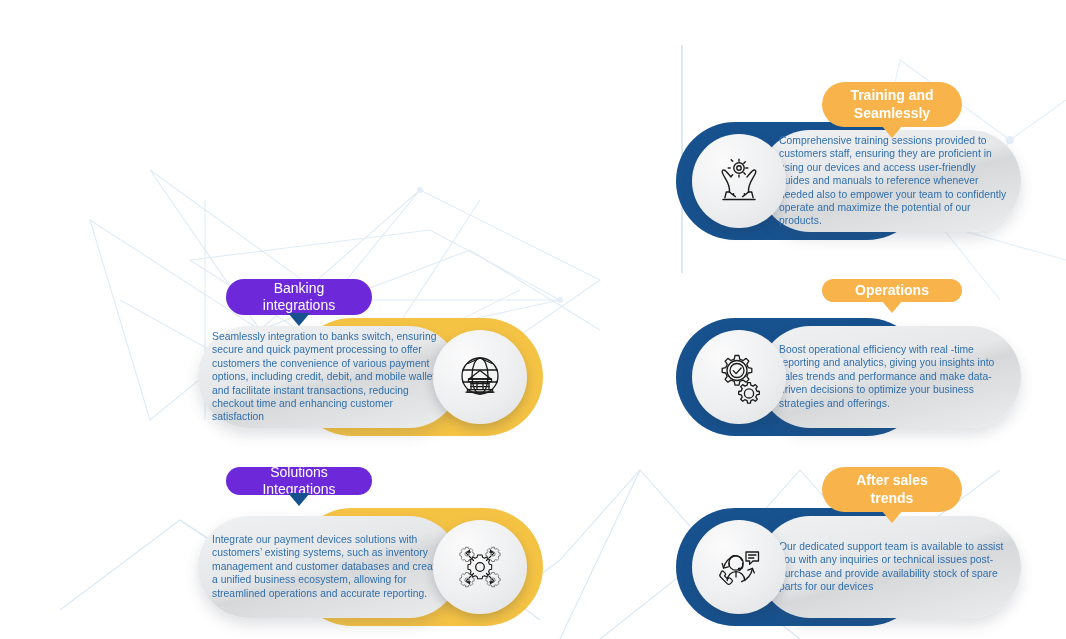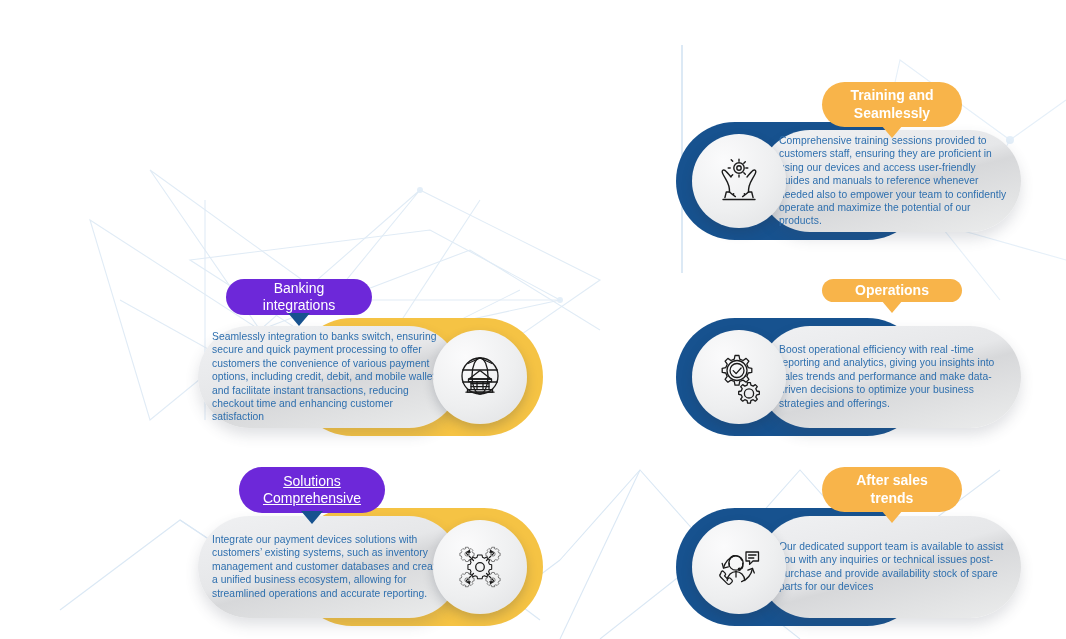--- a/index.html
+++ b/index.html
@@ -127,21 +127,21 @@
   #card-training    { left: 676px; top: 122px; }
   #badge-training   { left: 822px; top: 82px;  width: 140px; height: 45px; }
 
   #card-banking     { left: 198px; top: 318px; }
   #badge-banking    { left: 226px; top: 279px; width: 146px; height: 36px; }
 
   #card-operations  { left: 676px; top: 318px; }
   #badge-operations { left: 822px; top: 279px; width: 140px; height: 23px; }
 
   #card-solutions   { left: 198px; top: 508px; }
-  #badge-solutions  { left: 239px; top: 467px; width: 146px; height: 46px; text-decoration: underline; }
+  #badge-solutions  { left: 226px; top: 467px; width: 146px; height: 28px; }
 
   #card-aftersales  { left: 676px; top: 508px; }
   #badge-aftersales { left: 822px; top: 467px; width: 140px; height: 45px; }
 </style>
 </head>
 <body>
 
 <svg id="bg-network" viewBox="0 0 1066 639" xmlns="http://www.w3.org/2000/svg" aria-hidden="true">
   <g stroke="#dbe8f4" stroke-width="1.1" fill="none" opacity="0.85">
     <path d="M90 220 L260 330 L150 420 L90 220 Z"></path>
@@ -306,21 +306,21 @@
           <path d="M43.5 14.5 l-5.2 .6 .9 -3.5 z"></path>
           <path d="M14.5 43.5 l5.2 -.6 -.9 3.5 z"></path>
           <path d="M43.5 43.5 l-5.2 -.6 .9 3.5 z"></path>
         </g>
       </svg>
     </span>
   </div>
 </div>
 <div class="badge blue" id="badge-solutions">
   <span>
-    <span>Solutions</span><br><span>Comprehensive</span>
+    <span>Solutions</span><br><span>Integrations</span>
   </span>
   <span class="tail"></span>
 </div>
 
 <div class="card right" id="card-aftersales">
   <div class="colorpill"></div>
   <div class="body">
     <div class="body-text">Our dedicated support team is available to assist you with any inquiries or technical issues post-purchase and provide availability stock of spare parts for our devices</div>
   </div>
   <div class="medallion">

